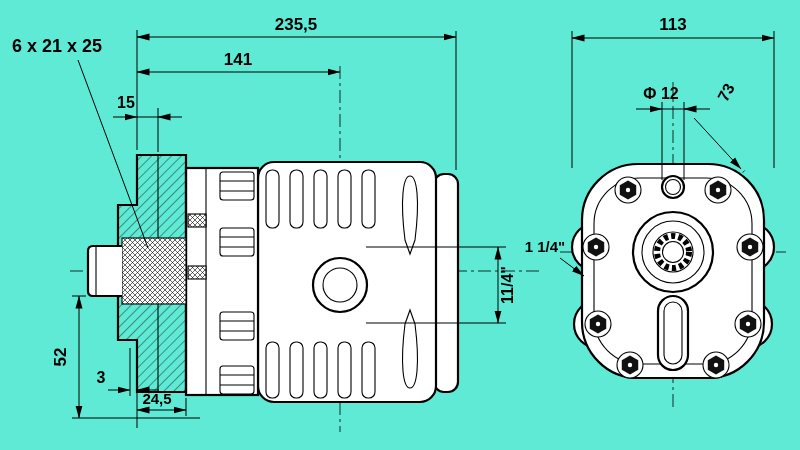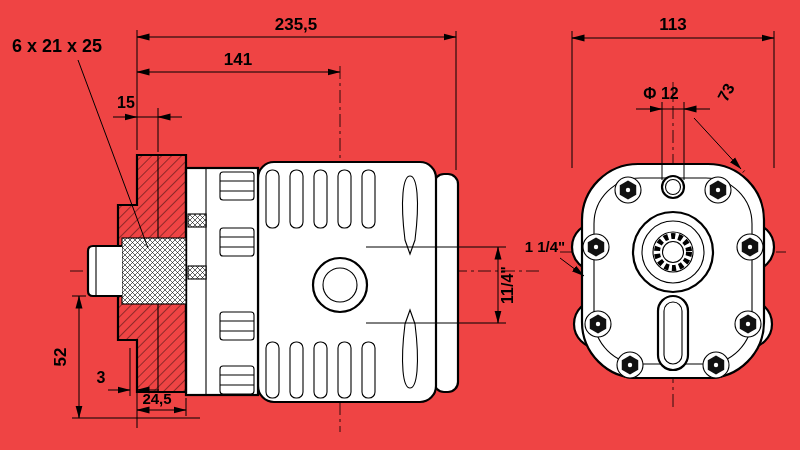--- a/index.html
+++ b/index.html
@@ -1,16 +1,16 @@
 <!DOCTYPE html>
 <html><head>
 <meta charset="utf-8">
 <style>
   html,body{margin:0;padding:0;background:#fff;width:800px;height:450px;overflow:hidden}
-  .canvas{position:relative;width:800px;height:450px;background:#ef4444}
+  .canvas{position:relative;width:800px;height:450px;background:#5eead4}
   svg{display:block}
   .p1{stroke:#000;stroke-width:1.1}
   .p2{stroke:#000;stroke-width:2.2}
   .dim{stroke:#000;stroke-width:1}
   .cl{stroke:#000;stroke-width:.8;stroke-dasharray:13 4 3 4}
   .teeth{stroke:#000;stroke-width:6;stroke-dasharray:4.2 3.1}
   text{font-family:"Liberation Sans","DejaVu Sans",sans-serif;font-weight:700;fill:#000}
   .fs15{font-size:15px}.fs16{font-size:16px}.fs17{font-size:17px}.fs18{font-size:18px}
 </style>
 </head>

